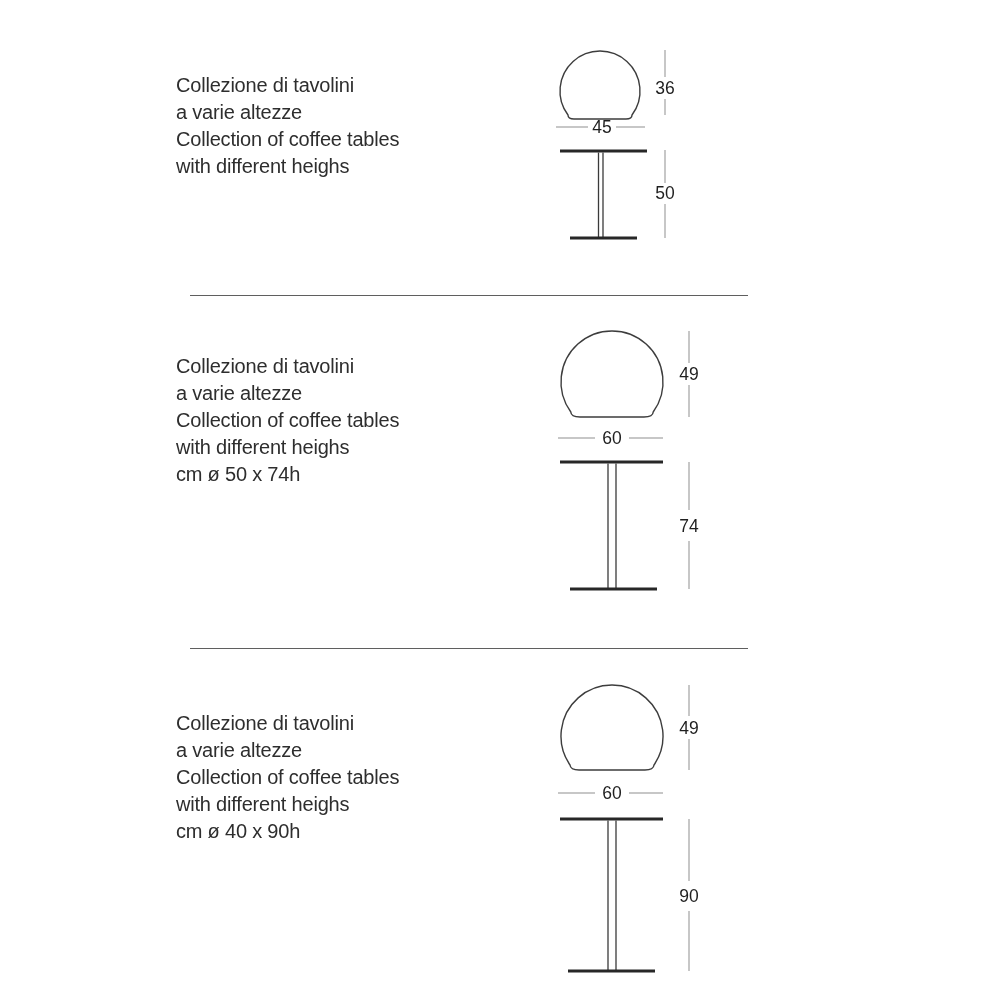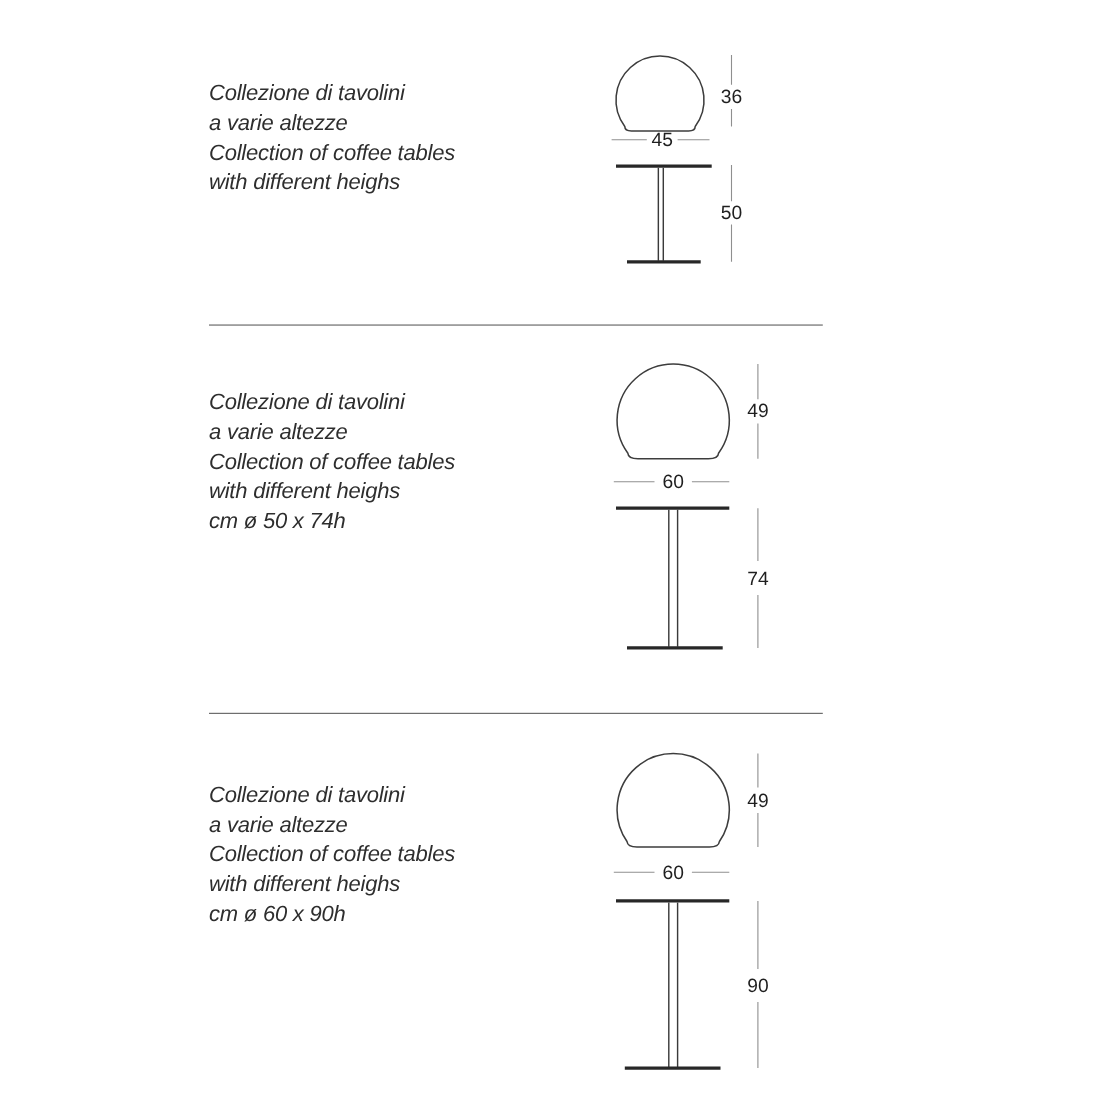--- a/index.html
+++ b/index.html
@@ -9,27 +9,26 @@
   }
   body {
     width: 1000px;
     height: 1000px;
     position: relative;
     font-family: "Liberation Sans", sans-serif;
     overflow: hidden;
   }
   .desc {
     position: absolute;
-    left: 190px;
+    left: 176px;
     color: #2e2e2e;
     font-size: 20px;
     line-height: 27px;
     letter-spacing: -0.2px;
     white-space: nowrap;
-    font-style: italic;
   }
   .diagram {
     position: absolute;
     left: 540px;
   }
   .divider {
     position: absolute;
     left: 190px;
     width: 558px;
     height: 1px;
@@ -123,21 +122,21 @@
   <text class="dimtext" x="149" y="212">74</text>
 </svg>
 
 <div class="divider" style="top:648px;"></div>
 
 <div class="desc" style="top:710px;">
   <div>Collezione di tavolini</div>
   <div>a varie altezze</div>
   <div>Collection of coffee tables</div>
   <div>with different heighs</div>
-  <div>cm ø 60 x 90h</div>
+  <div>cm ø 40 x 90h</div>
 </div>
 
 <svg class="diagram" style="top:675px;" width="220" height="310" viewBox="0 0 220 310">
 
   <path class="dome" d="M 39,95 L 105,95 Q 113.5,95 114,90 A 51,51 0 1 0 30,90 Q 30.5,95 39,95 Z"></path>
 
   <line class="dimline" x1="149" y1="10" x2="149" y2="41"></line>
   <line class="dimline" x1="149" y1="64" x2="149" y2="95"></line>
   <text class="dimtext" x="149" y="58.5">49</text>
 

